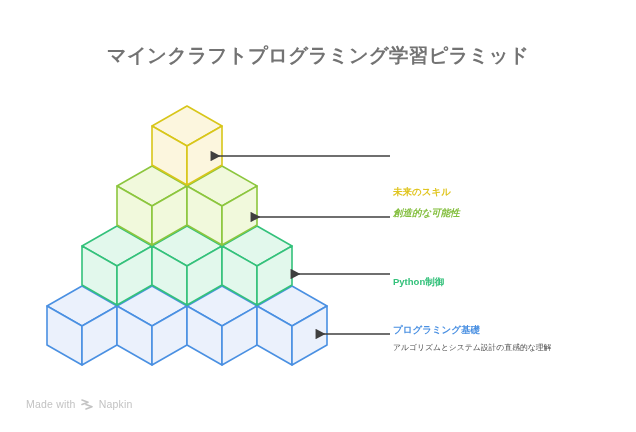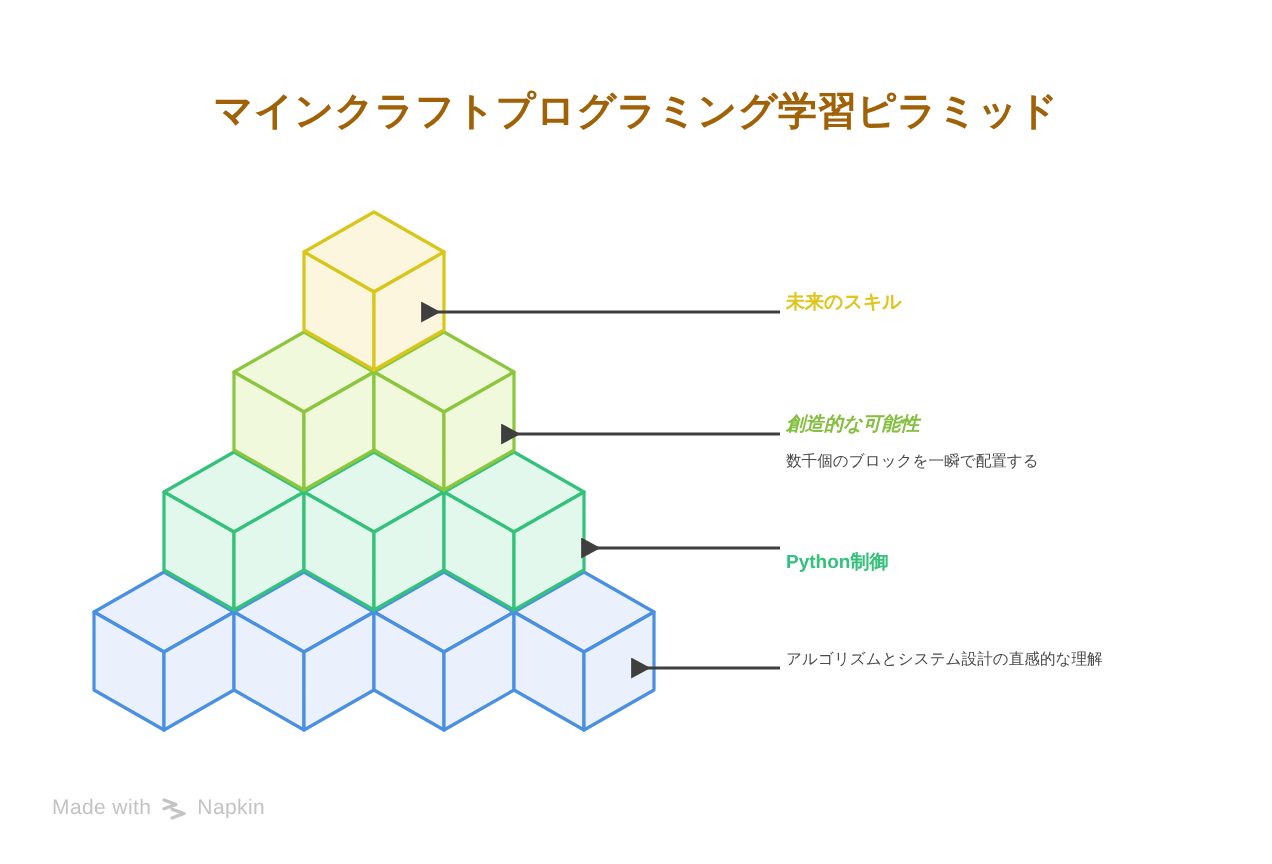--- a/index.html
+++ b/index.html
@@ -17,21 +17,21 @@
   }
 
   #page-title {
     position: absolute;
     top: 42px;
     left: 0;
     width: 636px;
     text-align: center;
     font-size: 19.5px;
     font-weight: bold;
-    color: #a16207;
+    color: #737373;
     letter-spacing: 0.2px;
   }
 
   #pyramid-stage {
     position: absolute;
     left: 0;
     top: 0;
     width: 400px;
     height: 432px;
   }
@@ -131,33 +131,33 @@
     <line x1="390" y1="334" x2="316" y2="334"></line>
   </g>
   <defs>
     <marker id="arrowhead" markerWidth="7" markerHeight="7" refX="6.2" refY="3.5" orient="auto" markerUnits="strokeWidth">
       <polygon points="6.5,0 6.5,7 0,3.5" fill="#3f3f3f"></polygon>
     </marker>
   </defs>
 </svg>
 
 <div class="callout" style="top:146px;">
-  <p class="callout-title" style="color:#E0C520;">未来のスキル</p>
+  <p class="callout-title" style="color:#E0C520;margin-top:40px;">未来のスキル</p>
 </div>
 
 <div class="callout" style="top:207px;">
   <p class="callout-title" style="color:#84BF3F;font-style:italic;">創造的な可能性</p>
-  <p class="callout-desc">数千個のブロックを一瞬で配置する</p>
 </div>
 
 <div class="callout" style="top:276px;">
   <p class="callout-title" style="color:#34C17B;">Python制御</p>
 </div>
 
 <div class="callout" style="top:324px;">
+  <p class="callout-title" style="color:#4A90E2;">プログラミング基礎</p>
   <p class="callout-desc">アルゴリズムとシステム設計の直感的な理解</p>
 </div>
 
 <div id="watermark">
   <span>Made with</span>
   <span>
     <svg width="13" height="11" viewBox="0 0 13 11" aria-hidden="true">
       <path d="M1 1 L7 3.2 L1 5.4" fill="none" stroke="#c3c3c3" stroke-width="1.6" stroke-linecap="round" stroke-linejoin="round"></path>
       <path d="M5 5.6 L11 7.8 L5 10" fill="none" stroke="#c3c3c3" stroke-width="1.6" stroke-linecap="round" stroke-linejoin="round"></path>
     </svg>

